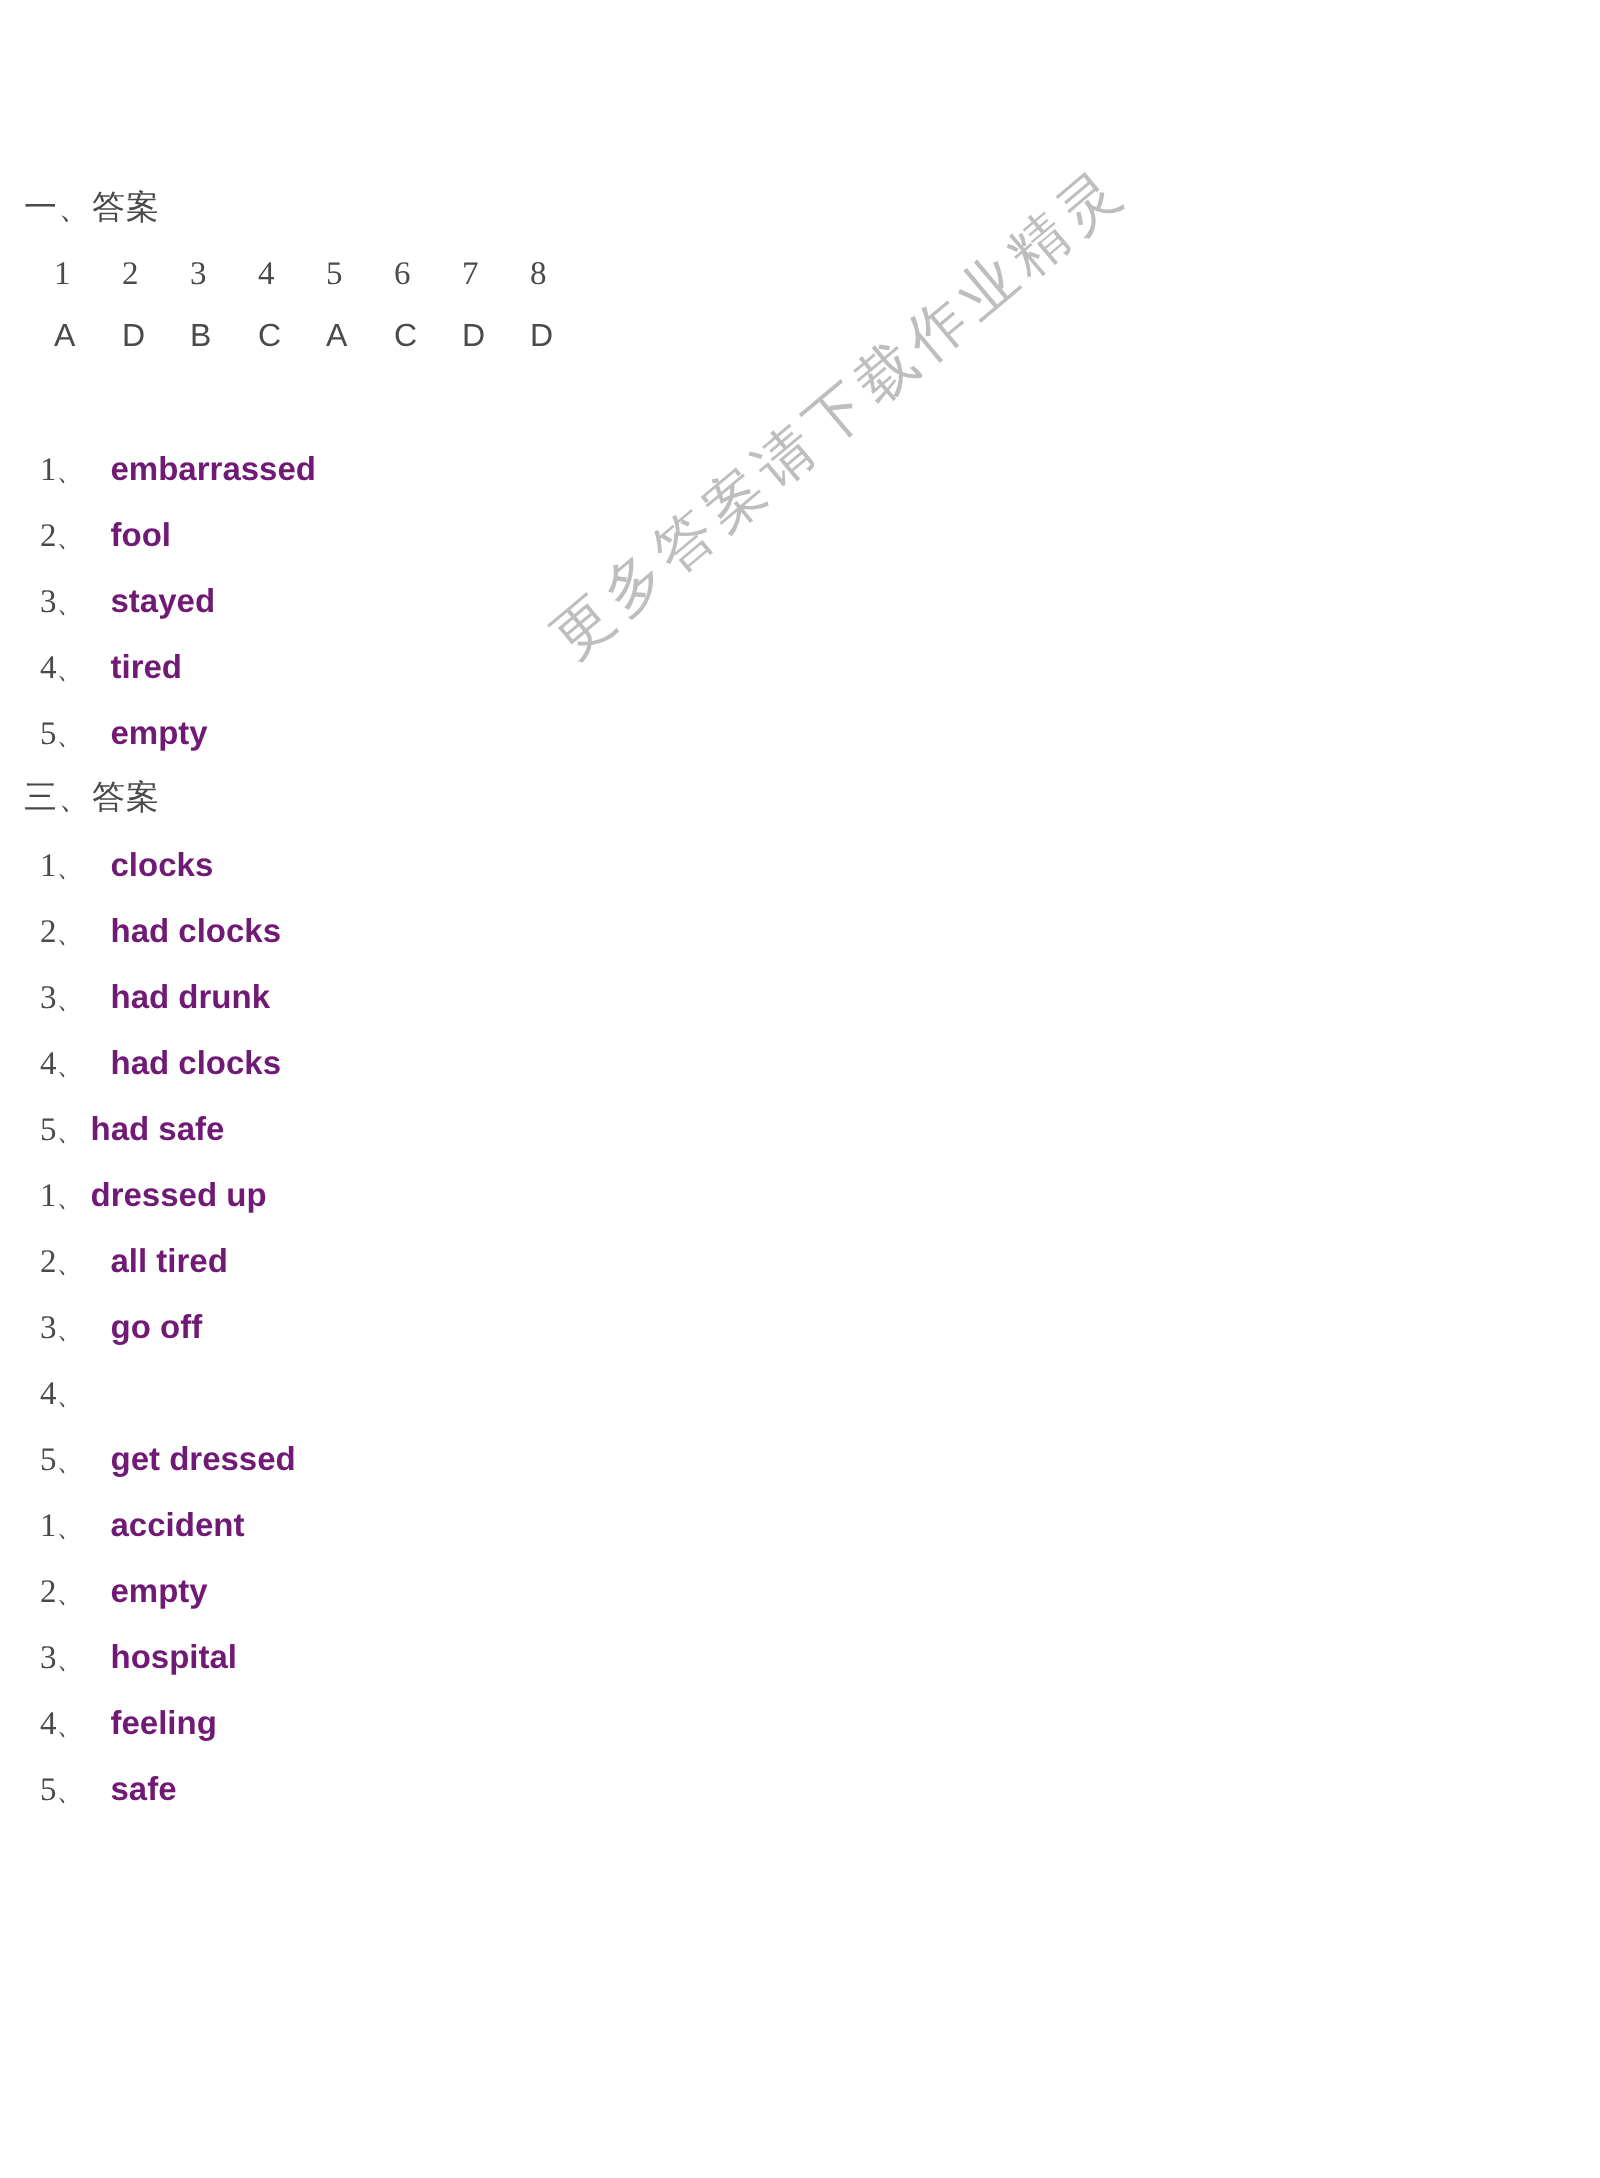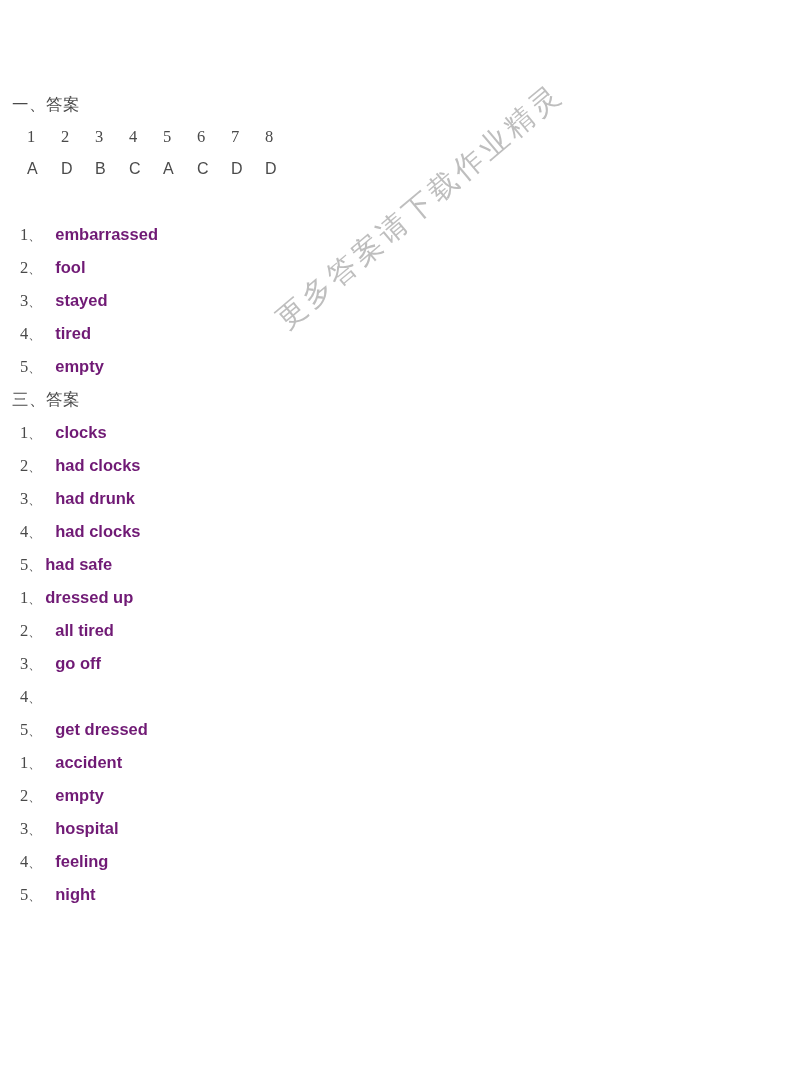--- a/index.html
+++ b/index.html
@@ -273,18 +273,18 @@
           <span class="ans-text">hospital</span>
       </div>
       <div class="ans-line gap-2">
         <span class="ans-num">4</span>
           <span class="ans-sep">、</span>
           <span class="ans-text">feeling</span>
       </div>
       <div class="ans-line gap-2">
         <span class="ans-num">5</span>
           <span class="ans-sep">、</span>
-          <span class="ans-text">night</span>
+          <span class="ans-text">safe</span>
       </div>
     </div>
 
   </div>
 </div>
 
 </body></html>

